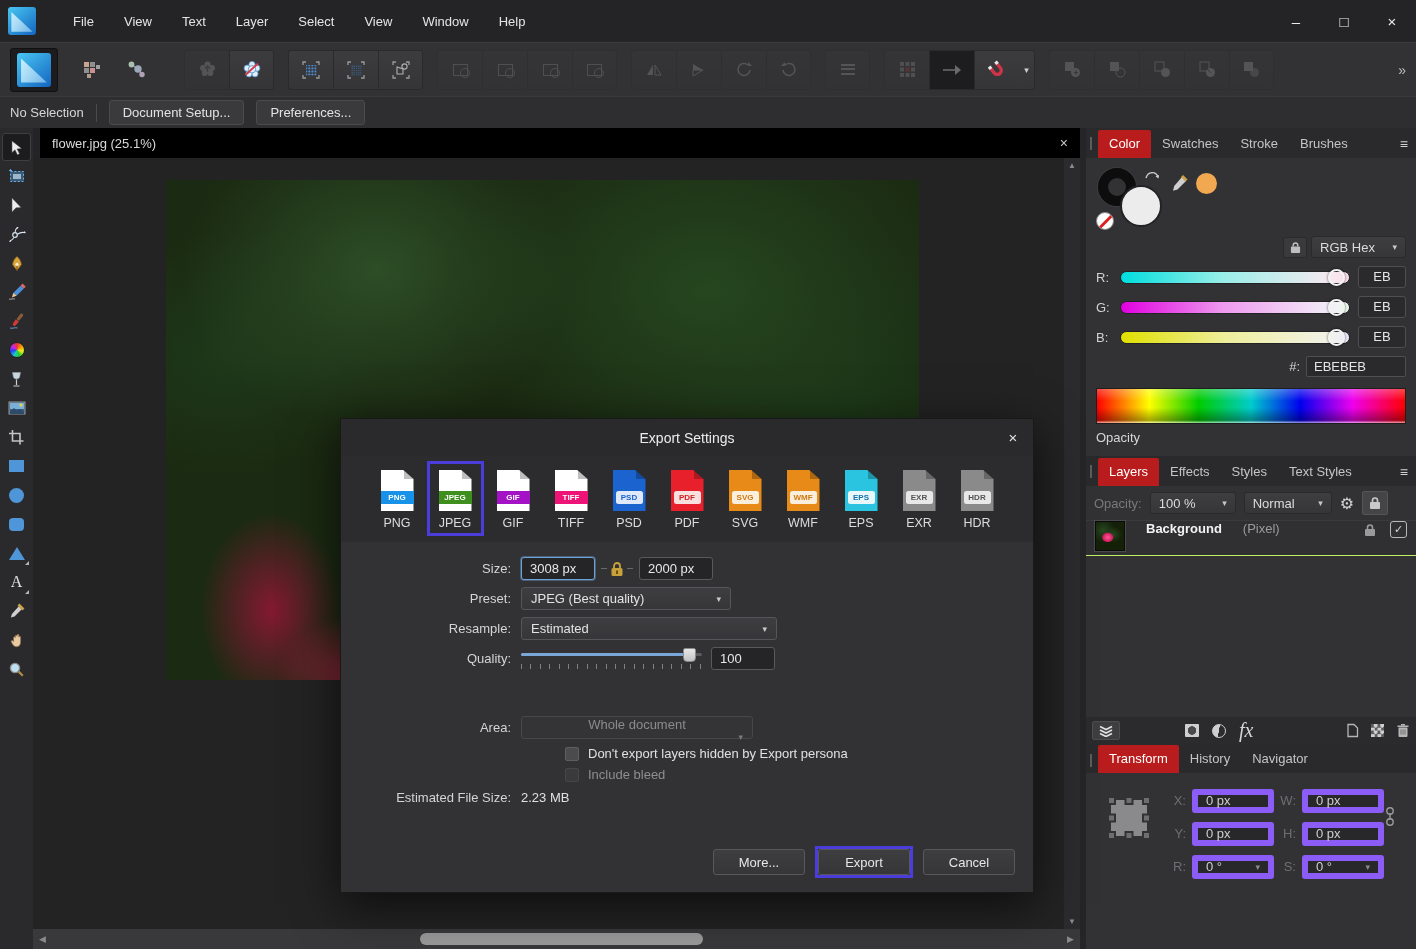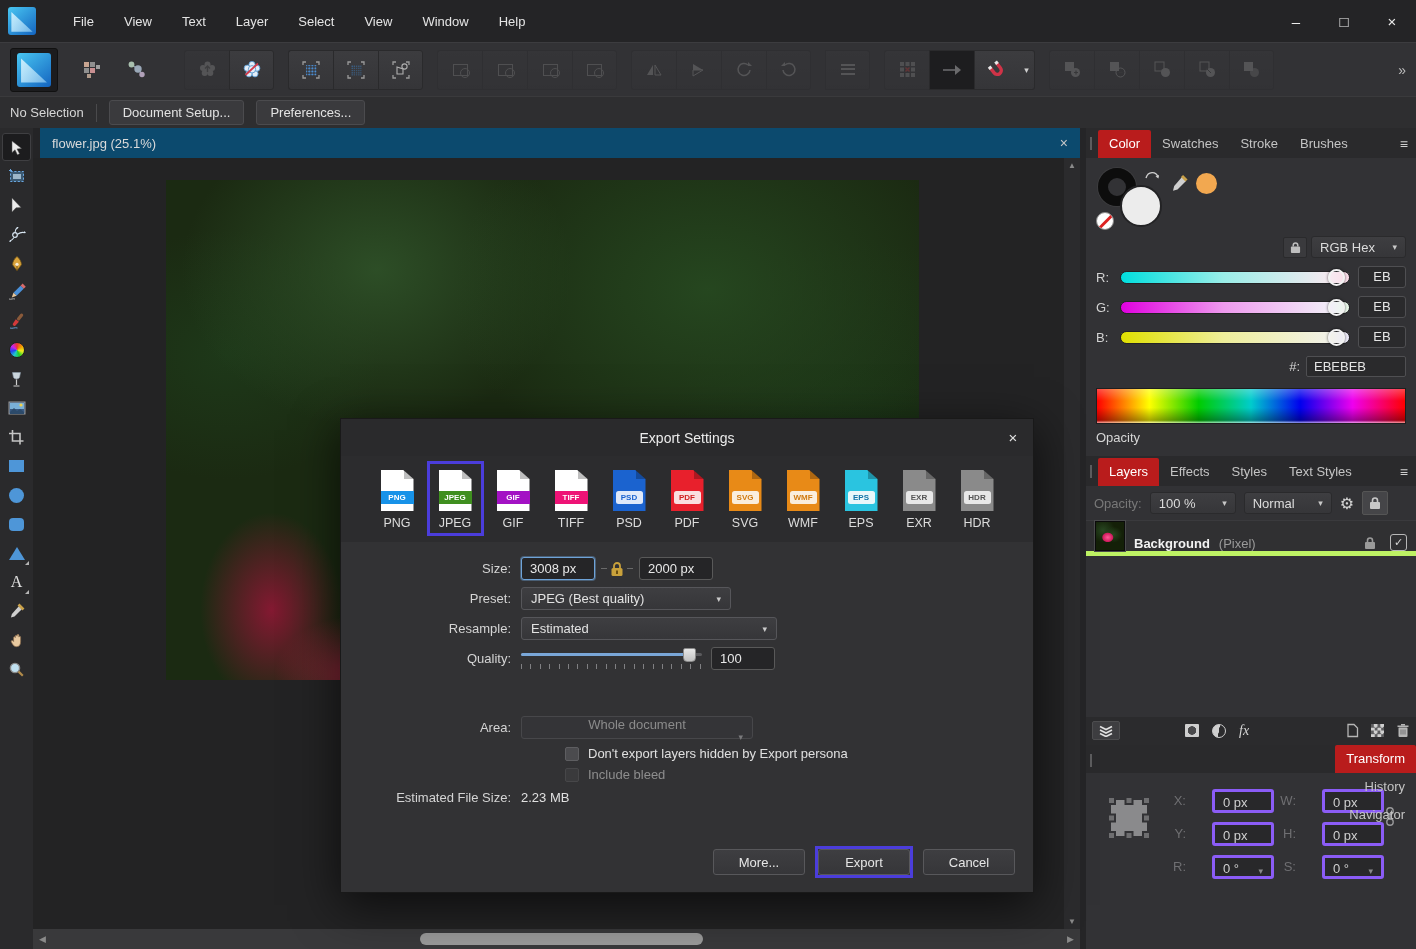--- a/index.html
+++ b/index.html
@@ -41,21 +41,21 @@
 .main{display:flex;height:821px;}
 .tools{width:33px;background:#2a2a2c;display:flex;flex-direction:column;align-items:center;padding-top:5px;gap:1px;flex:none;}
 .tool{width:29px;height:28px;display:flex;align-items:center;justify-content:center;border-radius:3px;position:relative;}
 .tool.active{background:#1c1c1e;border:1px solid #3f3f42;}
 .corner{position:absolute;right:2px;bottom:2px;width:0;height:0;border-left:4px solid transparent;border-bottom:4px solid #b5b5b5;}
 .shp{background:#4e96d8;}
 .wheel{width:16px;height:16px;border-radius:50%;background:conic-gradient(#e33,#e90,#ee2,#2c2,#2cc,#24e,#c2e,#e33);border:1px solid #222;}
 
 .canvas-col{flex:1;display:flex;flex-direction:column;background:#232324;position:relative;min-width:0;}
 .tabbar{height:30px;background:#242426;display:flex;padding-left:7px;}
-.doc-tab{flex:1;background:#0c4a6e;display:flex;align-items:center;padding:0 12px;color:#dadada;}
+.doc-tab{flex:1;background:#000000;display:flex;align-items:center;padding:0 12px;color:#dadada;}
 .doc-tab .tclose{margin-left:auto;color:#c8c8c8;font-size:14px;}
 .canvas-area{flex:1;position:relative;overflow:hidden;}
 .photo{position:absolute;left:133px;top:22px;width:753px;height:500px;background-color:#1b2a12;background-image:
  radial-gradient(95px 75px at 57% 88%,rgba(255,255,255,.9),rgba(255,185,215,.55) 45%,transparent 72%),
  radial-gradient(210px 170px at 60% 82%,#ff4d92 0%,#f0226e 45%,rgba(210,25,95,.9) 62%,transparent 76%),
  radial-gradient(130px 100px at 44% 76%,rgba(236,64,122,.95),transparent 75%),
  radial-gradient(95px 130px at 14% 86%,rgba(150,22,55,.85),transparent 75%),
  radial-gradient(110px 75px at 26% 99%,rgba(195,32,75,.75),transparent 80%),
  radial-gradient(320px 240px at 72% 22%,rgba(38,72,32,.95),transparent 80%),
  radial-gradient(260px 210px at 28% 18%,rgba(48,84,42,.85),transparent 75%),
@@ -66,21 +66,21 @@
 .hscroll{height:20px;background:#39393b;display:flex;align-items:center;padding:0 6px;position:relative;}
 .hthumb{position:absolute;left:37%;width:27%;height:12px;border-radius:6px;background:#9a9a9a;}
 .hscroll .sarrow{font-size:9px;}
 .hscroll .right{margin-left:auto;}
 
 .vdivider{width:6px;background:#252527;flex:none;}
 
 
 .rightcol{width:330px;background:#323235;display:flex;flex-direction:column;flex:none;}
 .ptabs{height:30px;background:#2a2a2c;display:flex;align-items:flex-end;position:relative;padding-left:12px;flex:none;}
-.ptabs.h28{height:28px;flex-direction:column;}
+.ptabs.h28{height:28px;}
 .phandle{position:absolute;left:4px;top:9px;width:2px;height:13px;background:#5c5c5e;}
 .ptab{padding:6px 11px 7px;color:#c4c4c4;}
 .ptab.active{background:#b91c1c;color:#fff;border-radius:2px 2px 0 0;}
 .pmenu{margin-left:auto;padding:0 8px 6px 0;color:#d0d0d0;font-size:14px;}
 
 .color-body{height:298px;background:#323235;padding:10px 10px 0;flex:none;}
 .wheelrow{position:relative;height:64px;}
 .ring{position:absolute;left:2px;top:0;width:38px;height:38px;border-radius:50%;border:10px solid #0d0d0d;box-shadow:0 0 0 1px #3c3c3e;}
 .frontc{position:absolute;left:24px;top:17px;width:42px;height:42px;border-radius:50%;background:#ececec;border:2px solid #232325;}
 .nonec{position:absolute;left:0;top:44px;width:18px;height:18px;border-radius:50%;background:#fff;border:1px solid #888;overflow:hidden;}
@@ -107,41 +107,41 @@
 .oplabel{color:#d6d6d6;height:18px;}
 .oprow{display:flex;align-items:center;gap:9px;height:38px;}
 .opswatch{width:23px;height:23px;border-radius:50%;background:#ececec;}
 .optrack{flex:1;height:12px;border-radius:6px;position:relative;border:1px solid #232325;background:linear-gradient(90deg,rgba(120,120,120,0),rgba(160,160,160,.55)),repeating-conic-gradient(#5a5a5c 0 25%,#747476 0 50%);background-size:100% 100%,8px 8px;}
 .opthumb{position:absolute;right:-2px;top:-4px;width:18px;height:18px;border-radius:50%;border:2.5px solid #f4f4f4;background:#3a3a3c;}
 
 .lcontrols{height:34px;background:#323235;display:flex;align-items:center;gap:8px;padding:0 8px;flex:none;}
 .dimtext{color:#787878;}
 .gear{color:#d2d2d2;font-size:16px;}
 .lockbtn.hl{background:#454548;border-color:#555;width:26px;height:24px;}
-.layerrow{height:36px;background:#303032;display:flex;align-items:flex-end;gap:9px;padding:0 9px;border-top:1px solid #3a3a3d;border-bottom:5px solid #bef264;flex:none;}
+.layerrow{height:36px;background:#303032;display:flex;align-items:flex-start;gap:21px;padding:0 9px;border-top:1px solid #3a3a3d;border-bottom:1px solid #bef264;flex:none;}
 .lthumb{width:30px;height:30px;border:1px solid #0b0b0b;outline:1px solid #4a4a4c;background-color:#142008;background-image:radial-gradient(7px 6px at 42% 55%,#ff5a96,#d01c5e 70%,transparent 85%),radial-gradient(9px 8px at 62% 45%,rgba(40,75,32,.9),transparent),radial-gradient(12px 12px at 25% 30%,rgba(45,80,40,.8),transparent);}
 .lname{font-weight:bold;color:#f2f2f2;}
 .ltype{color:#9a9a9a;}
 .layerrow .right{margin-left:auto;display:flex;align-items:center;gap:14px;}
 .checkbox{width:17px;height:17px;border:1.5px solid #b8b8b8;border-radius:3px;display:flex;align-items:center;justify-content:center;color:#d8d8d8;font-size:11px;}
 .layers-empty{flex:1;background:#323235;}
 .pbottom{height:28px;background:#2b2b2d;display:flex;align-items:center;padding:0 6px;gap:13px;flex:none;}
 .pbtn{display:flex;align-items:center;justify-content:center;}
 .pb-active{background:#3e3e41;border:1px solid #4e4e50;border-radius:2px;padding:2px 5px;}
 .grp-center{margin-left:52px;display:flex;gap:13px;align-items:center;}
 .grp-right{margin-left:auto;display:flex;gap:12px;align-items:center;}
 .maskic{width:14px;height:13px;background:radial-gradient(circle 4px at 50% 50%,#4a4a4c 4px,#cfcfcf 4.5px);border-radius:1px;}
 .adjic{width:14px;height:14px;border-radius:50%;border:1.5px solid #cfcfcf;background:linear-gradient(100deg,#cfcfcf 48%,transparent 50%);}
-.fxic{font-family:"Liberation Serif",serif;font-style:italic;color:#d6d6d6;font-size:14px;}
+.fxic{font-family:"Liberation Serif",serif;font-style:italic;color:#d6d6d6;font-size:20px;}
 .checkeric{width:13px;height:13px;background:repeating-conic-gradient(#cfcfcf 0 25%,#5c5c5e 0 50%);background-size:6.5px 6.5px;}
 
 .tf-body{background:#323235;flex:1;display:flex;padding:16px 8px 0 14px;gap:14px;}
 .tf-grid{display:grid;grid-template-columns:22px 82px 28px 82px 12px;grid-auto-rows:24px;row-gap:9px;align-items:center;}
 .tlabel{color:#6f6f72;text-align:right;padding-right:6px;}
-.tfield{height:24px;background:#28282a;border:3px solid #8b5cf6;border-radius:3px;padding:0 8px;color:#cfcfcf;display:flex;align-items:flex-end;margin-left:20px;}
+.tfield{height:24px;background:#28282a;border:6px solid #8b5cf6;border-radius:3px;padding:0 8px;color:#cfcfcf;display:flex;align-items:center;}
 .tfield .arr{margin-left:auto;font-size:9px;color:#8a8a8c;}
 .linkic{grid-row:1/3;grid-column:5;justify-self:center;}
 
 
 .dialog{position:absolute;left:340px;top:418px;width:694px;height:475px;background:#323234;border:1px solid #191919;box-shadow:0 12px 44px rgba(0,0,0,.66);z-index:50;display:flex;flex-direction:column;}
 .dtitle{height:37px;background:#2a2a2c;display:flex;align-items:center;justify-content:center;font-size:14px;color:#ececec;position:relative;flex:none;}
 .dclose{position:absolute;right:0;top:0;width:40px;height:37px;display:flex;align-items:center;justify-content:center;font-size:15px;color:#e2e2e2;}
 .dformats{background:#2c2c2e;display:flex;justify-content:center;gap:1px;padding:5px 6px 6px;flex:none;}
 .fmt{display:flex;flex-direction:column;align-items:center;gap:5px;padding:6px 9px 3px;border:3px solid transparent;}
 .fmt.selected{border-color:var(--accent);}

